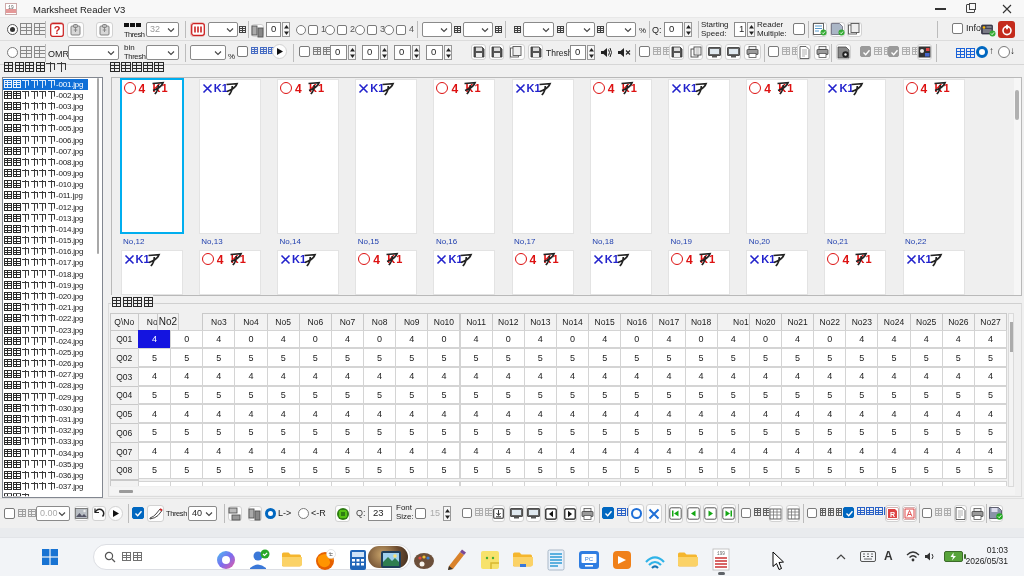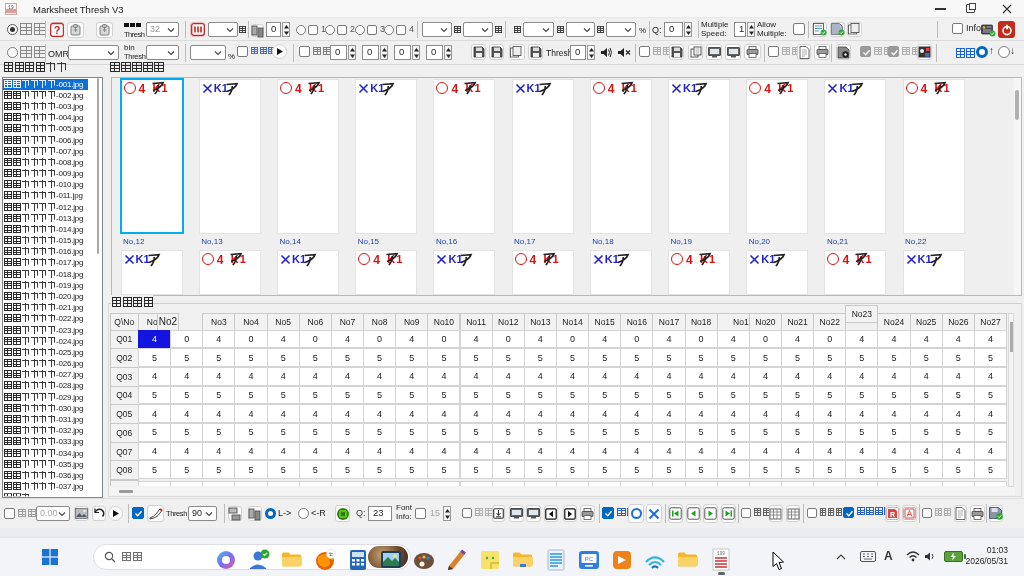--- a/index.html
+++ b/index.html
@@ -43,21 +43,21 @@
 <div class="" style="left:0px;top:537px;width:1024px;height:39px;background:#f2f4f7;border-top:1px solid #e2e4e8"></div>
 <div class="" style="left:0px;top:0px;width:1024px;height:528px;background:#f0f0f0;border-bottom:1px solid #b5b5b5"></div>
 <div class="" style="left:0px;top:0px;width:1024px;height:18px;background:#f8f8f8;border-bottom:1px solid #e8e8e8"></div>
 <div class="" style="left:5px;top:3px;width:12px;height:12px;background:#fff;border:1px solid #caa">
       <svg width="10" height="10" viewBox="0 0 10 10">
         <rect x="0" y="0" width="10" height="3" fill="#fff"></rect>
         <text x="5" y="4.5" text-anchor="middle" font-size="4.5" fill="#555" font-family="Liberation Mono">19</text>
         <path d="M0 6 h10 M0 8 h10" stroke="#c33" stroke-width="1.2"></path>
       </svg>
     </div>
-<div class="t" style="left:33px;top:4px;font-size:9.5px;color:#1a1a1a;">Marksheet Thresh V3</div>
+<div class="t" style="left:33px;top:4px;font-size:9.5px;color:#1a1a1a;">Marksheet Reader V3</div>
 <div class="" style="left:935px;top:8px;width:11px;height:1.6px;background:#333"></div>
 <div class="" style="left:966px;top:3.5px;width:9px;height:9px;border:1px solid #444;border-radius:1px">
       <div class="" style="left:2px;top:-2px;width:7px;height:7px;border:1px solid #444;background:#f8f8f8"></div>
     </div>
 <svg style="left:1002px;top:3.5px" width="10" height="10" viewBox="0 0 10 10">
       <path d="M1 1 L9 9 M9 1 L1 9" stroke="#333" stroke-width="1.1"></path>
     </svg>
 <div class="" style="left:0px;top:18px;width:1024px;height:23px;background:#f0f0f0;border-bottom:1px solid #dcdcdc"></div>
 <div class="rad radsel" style="left:7px;top:24px;width:11px;height:11px;"></div>
 <div class="t" style="left:20px;top:23px;font-size:11px;color:#1a1a1a;"><i class="k" style="width:12px;height:12px;color:#808080;margin-top:0px"></i><i class="k" style="width:12px;height:12px;color:#808080;margin-top:0px"></i></div>
@@ -177,32 +177,32 @@
 <div class="spinbox" style="left:664px;top:22px;width:19px;height:15px;">
       <span style="margin-left:4px;font-size:9.5px;color:#222">0</span>
     </div>
     <div class="spin" style="left:684px;top:22px;width:8px;height:15px;">
       <svg width="7" height="12" viewBox="0 0 7 12">
         <path d="M3.5 1 L6 4.4 L1 4.4 Z" fill="#222"></path>
         <path d="M3.5 11 L6 7.6 L1 7.6 Z" fill="#222"></path>
       </svg>
     </div>
 <div class="sep" style="left:698px;top:21px;height:17px"></div>
-<div class="t" style="left:701px;top:20px;font-size:8px;color:#222;">Multiple</div>
+<div class="t" style="left:701px;top:20px;font-size:8px;color:#222;">Starting</div>
 <div class="t" style="left:701px;top:29px;font-size:8px;color:#222;">Speed:</div>
 <div class="spinbox" style="left:734px;top:22px;width:12px;height:15px;">
       <span style="margin-left:4px;font-size:9.5px;color:#222">1</span>
     </div>
     <div class="spin" style="left:747px;top:22px;width:8px;height:15px;">
       <svg width="7" height="12" viewBox="0 0 7 12">
         <path d="M3.5 1 L6 4.4 L1 4.4 Z" fill="#222"></path>
         <path d="M3.5 11 L6 7.6 L1 7.6 Z" fill="#222"></path>
       </svg>
     </div>
-<div class="t" style="left:757px;top:20px;font-size:8px;color:#222;">Allow</div>
+<div class="t" style="left:757px;top:20px;font-size:8px;color:#222;">Reader</div>
 <div class="t" style="left:757px;top:29px;font-size:8px;color:#222;">Multiple:</div>
 <div class="cb" style="left:793px;top:23px;width:12px;height:12px;"></div>
 <div class="sep" style="left:808px;top:21px;height:17px"></div>
 <div class="btn" style="left:812px;top:22px;width:15px;height:15px;">
       <svg width="14" height="13" viewBox="0 0 14 13">
         <rect x="0.5" y="0.5" width="10" height="11" fill="#fff" stroke="#555" stroke-width="0.9"></rect>
         <path d="M2 3 h7 M2 5.5 h7 M2 8 h4" stroke="#59c" stroke-width="1"></path>
         <circle cx="10.5" cy="9.5" r="3" fill="#3a3"></circle>
         <path d="M9 9.5 l1.2 1.2 L12 8.5" stroke="#fff" stroke-width="0.9" fill="none"></path>
       </svg>
@@ -755,21 +755,21 @@
 <div class="th" style="left:524.8px;top:313px;width:33.15px;height:17.5px;font-size:8.5px;margin-left:-1px">No13</div>
 <div class="th" style="left:556.95px;top:313px;width:33.15px;height:17.5px;font-size:8.5px;margin-left:-1px">No14</div>
 <div class="th" style="left:589.0999999999999px;top:313px;width:33.15px;height:17.5px;font-size:8.5px;margin-left:-1px">No15</div>
 <div class="th" style="left:621.25px;top:313px;width:33.15px;height:17.5px;font-size:8.5px;margin-left:-1px">No16</div>
 <div class="th" style="left:653.4px;top:313px;width:33.15px;height:17.5px;font-size:8.5px;margin-left:-1px">No17</div>
 <div class="th" style="left:685.55px;top:313px;width:33.15px;height:17.5px;font-size:8.5px;margin-left:-1px">No18</div>
 <div class="th" style="left:717.6999999999999px;top:313px;width:53px;height:17.5px;font-size:8.5px;margin-left:-1px">No19</div>
 <div class="th" style="left:749.85px;top:313px;width:33.15px;height:17.5px;font-size:8.5px;margin-left:-1px">No20</div>
 <div class="th" style="left:782.0px;top:313px;width:33.15px;height:17.5px;font-size:8.5px;margin-left:-1px">No21</div>
 <div class="th" style="left:814.15px;top:313px;width:33.15px;height:17.5px;font-size:8.5px;margin-left:-1px">No22</div>
-<div class="th" style="left:846.3px;top:305px;width:33.15px;height:17.5px;font-size:8.5px;margin-left:-1px">No23</div>
+<div class="th" style="left:846.3px;top:313px;width:33.15px;height:17.5px;font-size:8.5px;margin-left:-1px">No23</div>
 <div class="th" style="left:878.4499999999999px;top:313px;width:33.15px;height:17.5px;font-size:8.5px;margin-left:-1px">No24</div>
 <div class="th" style="left:910.5999999999999px;top:313px;width:33.15px;height:17.5px;font-size:8.5px;margin-left:-1px">No25</div>
 <div class="th" style="left:942.75px;top:313px;width:33.15px;height:17.5px;font-size:8.5px;margin-left:-1px">No26</div>
 <div class="th" style="left:974.9px;top:313px;width:33.15px;height:17.5px;font-size:8.5px;margin-left:-1px">No27</div>
 <div class="th" style="left:109.5px;top:329.5px;width:29.5px;height:19.7px;font-size:8.5px">Q01</div>
 <div class="td" style="left:139.0px;top:330.5px;width:33.15px;height:18.7px;font-size:9px;margin-left:-1px;margin-top:-1px;background:#1414e0;color:#fff;border-color:#1414e0">4</div>
 <div class="td" style="left:171.15px;top:330.5px;width:33.15px;height:18.7px;font-size:9px;margin-left:-1px;margin-top:-1px">0</div>
 <div class="td" style="left:203.3px;top:330.5px;width:33.15px;height:18.7px;font-size:9px;margin-left:-1px;margin-top:-1px">4</div>
 <div class="td" style="left:235.45px;top:330.5px;width:33.15px;height:18.7px;font-size:9px;margin-left:-1px;margin-top:-1px">0</div>
 <div class="td" style="left:267.6px;top:330.5px;width:33.15px;height:18.7px;font-size:9px;margin-left:-1px;margin-top:-1px">4</div>
@@ -1057,21 +1057,21 @@
       </svg>
     </div>
 <div class="btn" style="left:147px;top:505px;width:17px;height:17px;">
       <svg width="16" height="13" viewBox="0 0 16 13">
         <path d="M2 11 q4-1.5 6-4 l4-5 2 1.5 -4 5 q-2.5 2.5-8 3.5z" fill="#fff" stroke="#333" stroke-width="0.9"></path>
         <path d="M12 2 l2 1.5" stroke="#c22" stroke-width="2"></path>
       </svg>
     </div>
 <div class="t" style="left:166px;top:509px;font-size:7.5px;color:#222;letter-spacing:-0.4px">Thresh</div>
 <div class="combo" style="left:188px;top:506px;width:29px;height:15px;">
-      <span style="margin-left:3px;color:#222;font-size:9px">90</span>
+      <span style="margin-left:3px;color:#222;font-size:9px">40</span>
       <svg class="chev" width="8" height="5" viewBox="0 0 8 5">
         <path d="M1 0.5 L4 3.5 L7 0.5" stroke="#444" fill="none" stroke-width="1.1"></path>
       </svg>
     </div>
 <div class="sep" style="left:224px;top:504px;height:19px"></div>
 <div class="btn" style="left:228px;top:506px;width:14px;height:15px;">
       <svg width="14" height="14" viewBox="0 0 14 14">
         <rect x="1" y="1" width="8" height="5" fill="#bbb" stroke="#555" stroke-width="0.9"></rect>
         <rect x="4" y="8" width="8" height="5" fill="#999" stroke="#555" stroke-width="0.9"></rect>
       </svg>
@@ -1087,21 +1087,21 @@
 <div class="rad" style="left:298px;top:508px;width:11px;height:11px;"></div>
 <div class="t" style="left:311px;top:508px;font-size:9px;color:#222;">&lt;-R</div>
 <div class="btn" style="left:335px;top:505px;width:15px;height:17px;">
       <div style="position:static;width:12px;height:12px;border-radius:50%;background:radial-gradient(circle,#2e7d12 0 2.5px,#55c214 2.5px 4.5px,#2e7d12 4.5px 6px)"></div>
     </div>
 <div class="t" style="left:356px;top:508px;font-size:9px;color:#444;">Q:</div>
 <div class="spinbox" style="left:368px;top:506px;width:24px;height:15px;">
       <span style="margin-left:4px;font-size:9.5px;color:#222">23</span>
     </div>
 <div class="t" style="left:396px;top:503px;font-size:8px;color:#222;">Font</div>
-<div class="t" style="left:396px;top:512px;font-size:8px;color:#222;">Info:</div>
+<div class="t" style="left:396px;top:512px;font-size:8px;color:#222;">Size:</div>
 <div class="cb" style="left:415px;top:508px;width:11px;height:11px;"></div>
 <div class="t" style="left:430px;top:508px;font-size:9px;color:#aaa;">15</div>
 <div class="spin" style="left:443px;top:506px;width:8px;height:15px;">
       <svg width="7" height="12" viewBox="0 0 7 12">
         <path d="M3.5 1 L6 4.4 L1 4.4 Z" fill="#222"></path>
         <path d="M3.5 11 L6 7.6 L1 7.6 Z" fill="#222"></path>
       </svg>
     </div>
 <div class="cb" style="left:462px;top:508px;width:10px;height:10px;"></div>
     <div class="t" style="left:475px;top:508.04px;font-size:8px;color:#aaa;"><i class="k" style="width:8px;height:8px;color:#aaa;margin-top:0px"></i><i class="k" style="width:8px;height:8px;color:#aaa;margin-top:0px"></i></div>

